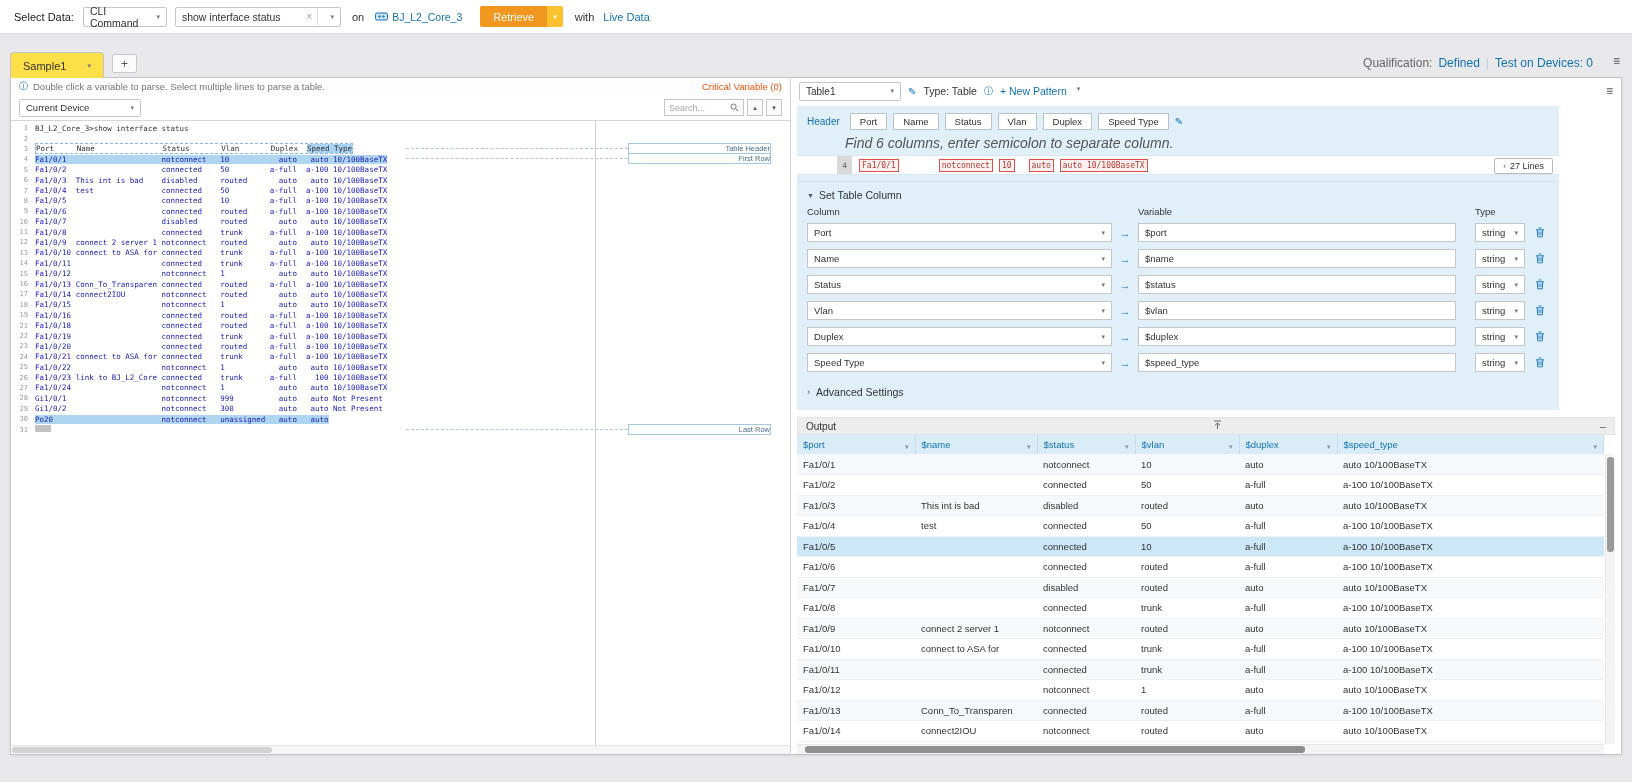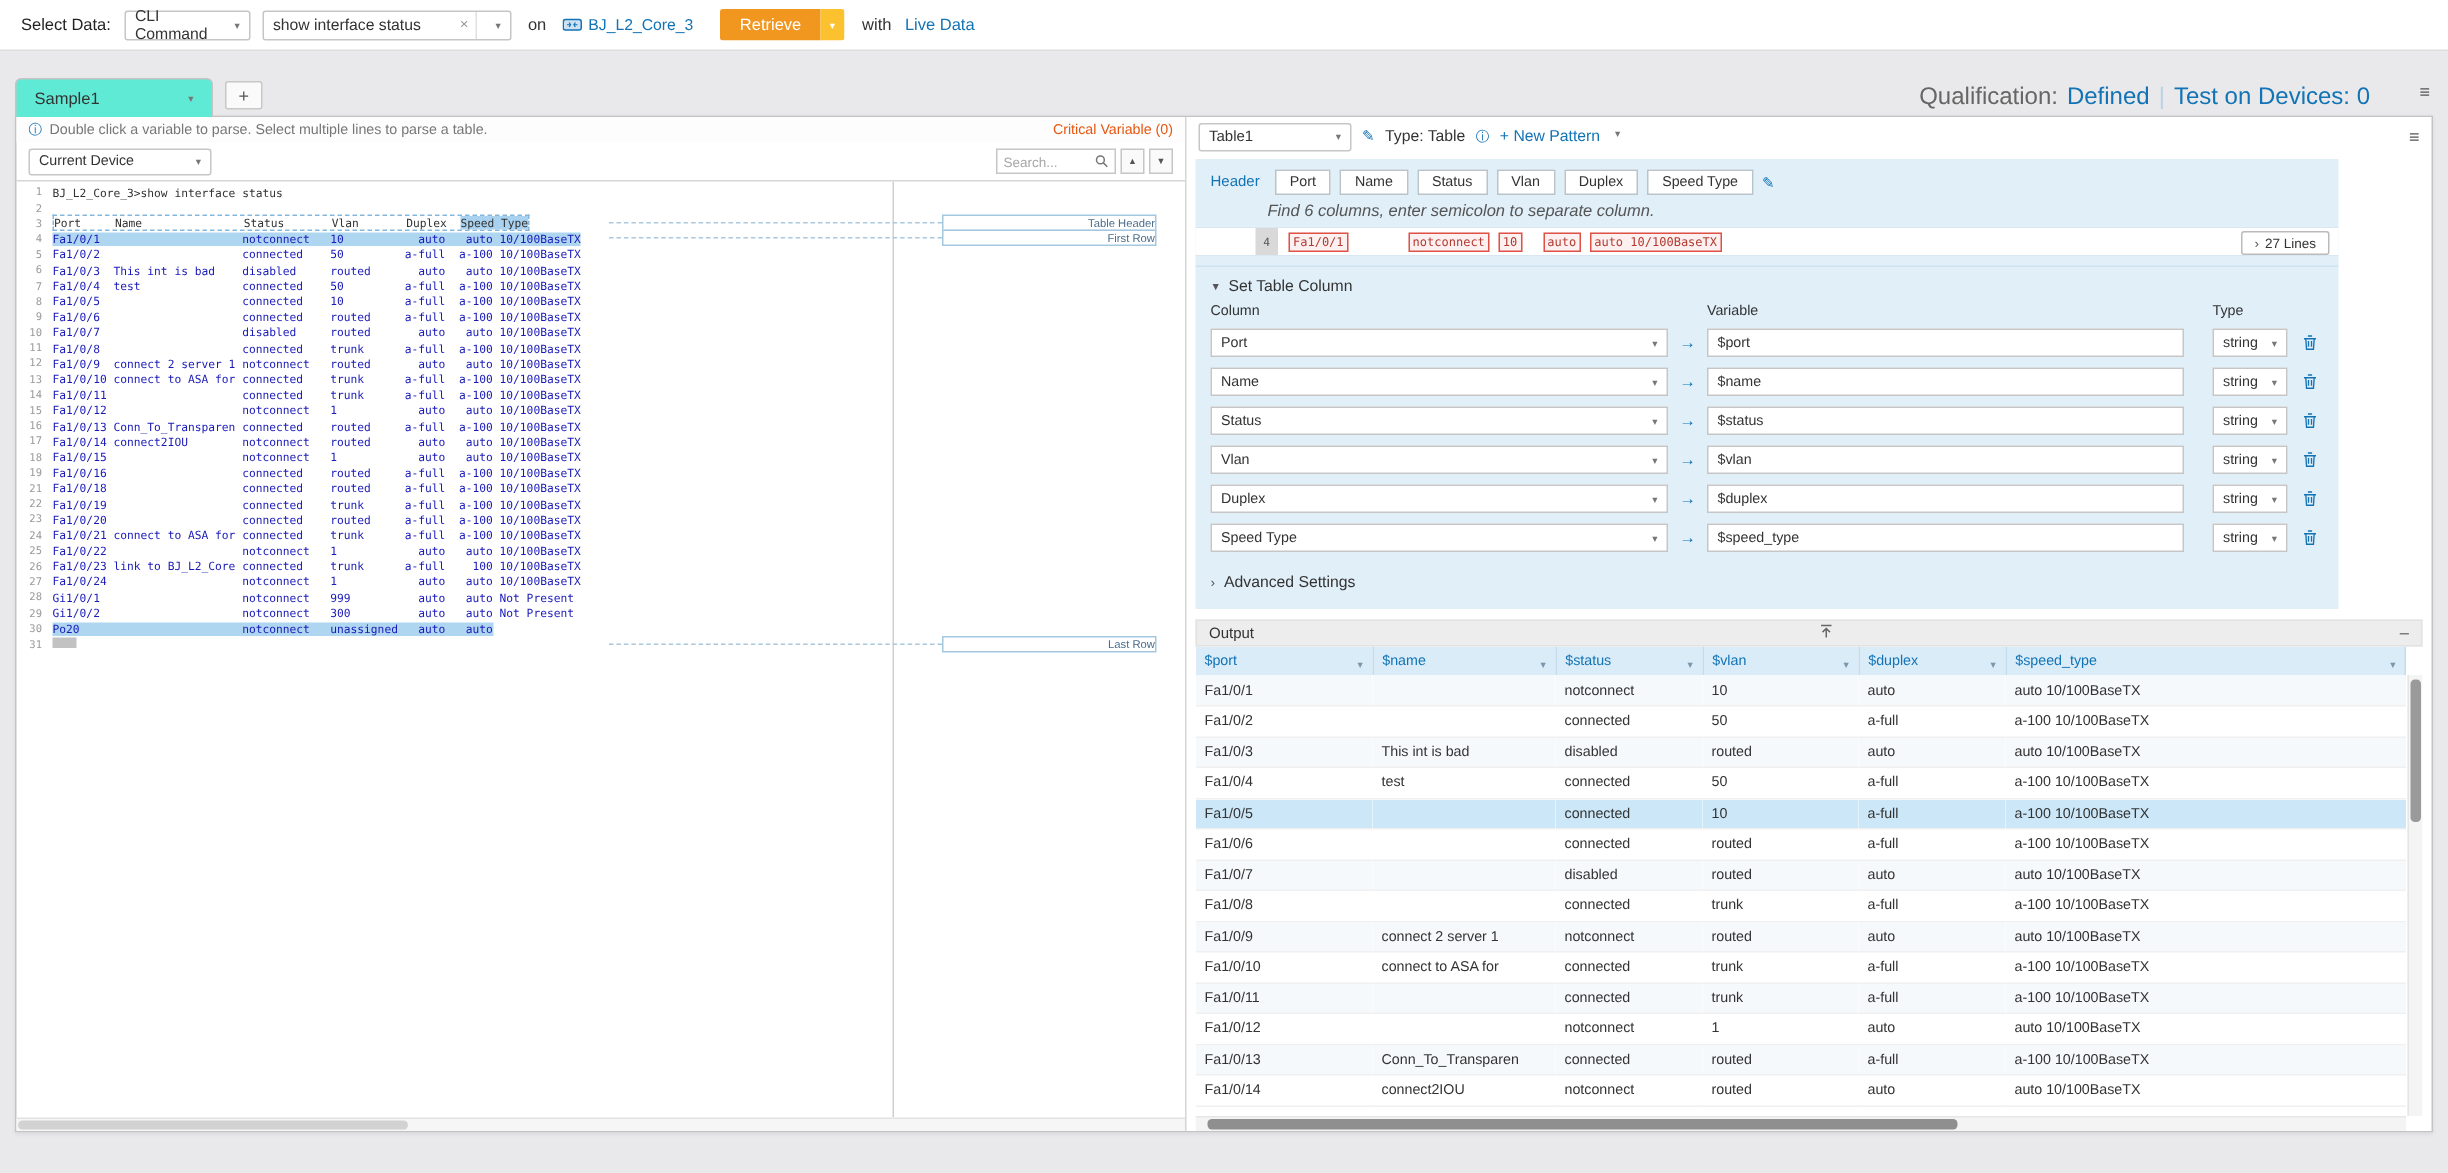--- a/index.html
+++ b/index.html
@@ -21,23 +21,23 @@
   .device { display:flex; align-items:center; gap:4px; margin-right:18px; color:#1273b5; font-size:10.5px; }
   .retrieve { display:flex; height:21px; border-radius:2px; overflow:hidden; margin-right:12px; cursor:pointer; }
   .retrieve-main { background:#f1961e; color:#fff; display:flex; align-items:center; padding:0 13px; font-size:11px; }
   .retrieve-caret { background:#fcc12e; color:#fff; display:flex; align-items:center; padding:0 6px; font-size:7px; }
   .withword { margin-right:9px; }
   .bluelink { color:#1273b5; }
 
   
   .main { position:absolute; top:50px; left:10px; right:10px; bottom:27px; }
   .tabrow { height:27px; position:relative; display:flex; align-items:flex-end; }
-  .tab { width:132px; height:26px; background:#5eead4; border:1px solid #c4c4c4; border-bottom:none; border-radius:4px 4px 0 0; display:flex; align-items:center; justify-content:space-between; padding:0 12px; font-size:11px; margin-bottom:-1px; z-index:2; position:relative; }
+  .tab { width:94px; height:26px; background:#fde047; border:1px solid #c4c4c4; border-bottom:none; border-radius:4px 4px 0 0; display:flex; align-items:center; justify-content:space-between; padding:0 12px; font-size:11px; margin-bottom:-1px; z-index:2; position:relative; }
   .add-tab { width:25px; height:19px; border:1px solid #c8c8c8; border-radius:2px; background:#fafafa; display:flex; align-items:center; justify-content:center; color:#555; font-size:12px; margin:0 0 4px 8px; }
-  .qualbar { position:absolute; right:42px; top:6px; display:flex; align-items:center; gap:6px; font-size:16px; color:#666; }
+  .qualbar { position:absolute; right:29px; top:6px; display:flex; align-items:center; gap:6px; font-size:12px; color:#666; }
   .qual-div { color:#b9d2e4; }
   .tab-menu { position:absolute; right:2px; top:4px; color:#555; font-size:12px; }
   .content { position:absolute; top:27px; left:0; right:0; bottom:0; background:#fff; border:1px solid #c4c4c4; display:flex; box-shadow:0 1px 3px rgba(0,0,0,.07); }
 
   
   .left-pane { width:780px; flex:none; border-right:1px solid #d5d5d5; display:flex; flex-direction:column; min-height:0; }
   .hintbar { height:17px; flex:none; display:flex; align-items:center; gap:5px; padding:0 8px; font-size:9.5px; color:#777; background:#fdfdfd; }
   .info-i { color:#1273b5; font-size:9px; }
   .critical { margin-left:auto; color:#e8570f; }
   .ltoolbar { height:25px; flex:none; display:flex; align-items:center; gap:4px; padding:0 8px; }
@@ -67,21 +67,21 @@
   .right-pane { flex:1; min-width:0; display:flex; flex-direction:column; min-height:0; }
   .rtoolbar { height:26px; flex:none; display:flex; align-items:center; gap:7px; padding:0 8px; font-size:10.5px; }
   .pattern-select { width:102px; height:19px; font-size:10px; }
   .pencil { color:#1273b5; font-size:10px; }
   .newpattern { color:#1273b5; display:flex; align-items:flex-start; gap:4px; }
   .menu-ic { margin-left:auto; color:#555; font-size:12px; }
   .bluewrap { margin:2px 62px 0 6px; background:#e1eff9; padding-bottom:2px; flex:none; }
   .hdrrow { display:flex; align-items:center; gap:6px; padding:7px 10px 4px; }
   .hdr-label { color:#1273b5; font-size:10px; margin-right:4px; }
   .chip { background:#fff; border:1px solid #b9c3ca; font-size:9.5px; color:#333; padding:2px 9px; }
-  .findhint { font-style:italic; font-size:11px; color:#555; padding:1px 0 4px 48px; }
+  .findhint { font-style:italic; font-size:14px; color:#555; padding:1px 0 4px 48px; }
   .samplerow { background:#fff; height:20px; display:flex; align-items:center; position:relative; font-family:"DejaVu Sans Mono", monospace; font-size:8px; border-top:1px solid #d8e7f2; border-bottom:1px solid #d8e7f2; }
   .sample-ln { width:15px; margin-left:40px; align-self:stretch; background:#d9d9d9; color:#555; font-size:7.5px; display:flex; align-items:center; justify-content:center; }
   .tok { border:1px solid #dd5146; background:#fcf1f0; color:#b43a31; padding:0 2px; line-height:11px; white-space:pre; }
   .tok0 { margin-left:7px; } .tok1 { margin-left:40px; } .tok2 { margin-left:6px; } .tok3 { margin-left:14px; } .tok4 { margin-left:6px; }
   .linesbtn { position:absolute; right:6px; top:2px; height:16px; background:#fff; border:1px solid #bbb; border-radius:2px; display:flex; align-items:center; gap:4px; padding:0 8px; font-size:9px; color:#333; font-family:"Liberation Sans", sans-serif; }
   .chev { color:#555; font-size:9px; }
   .setsection { margin-top:6px; border-top:1px solid #cfe2f0; }
   .sectitle { display:flex; align-items:center; gap:5px; font-size:10.5px; color:#333; padding:7px 10px 5px; }
   .chev-d { font-size:7px; color:#555; }
   .colshead { display:flex; font-size:9.5px; color:#333; padding:0 10px 3px; }

